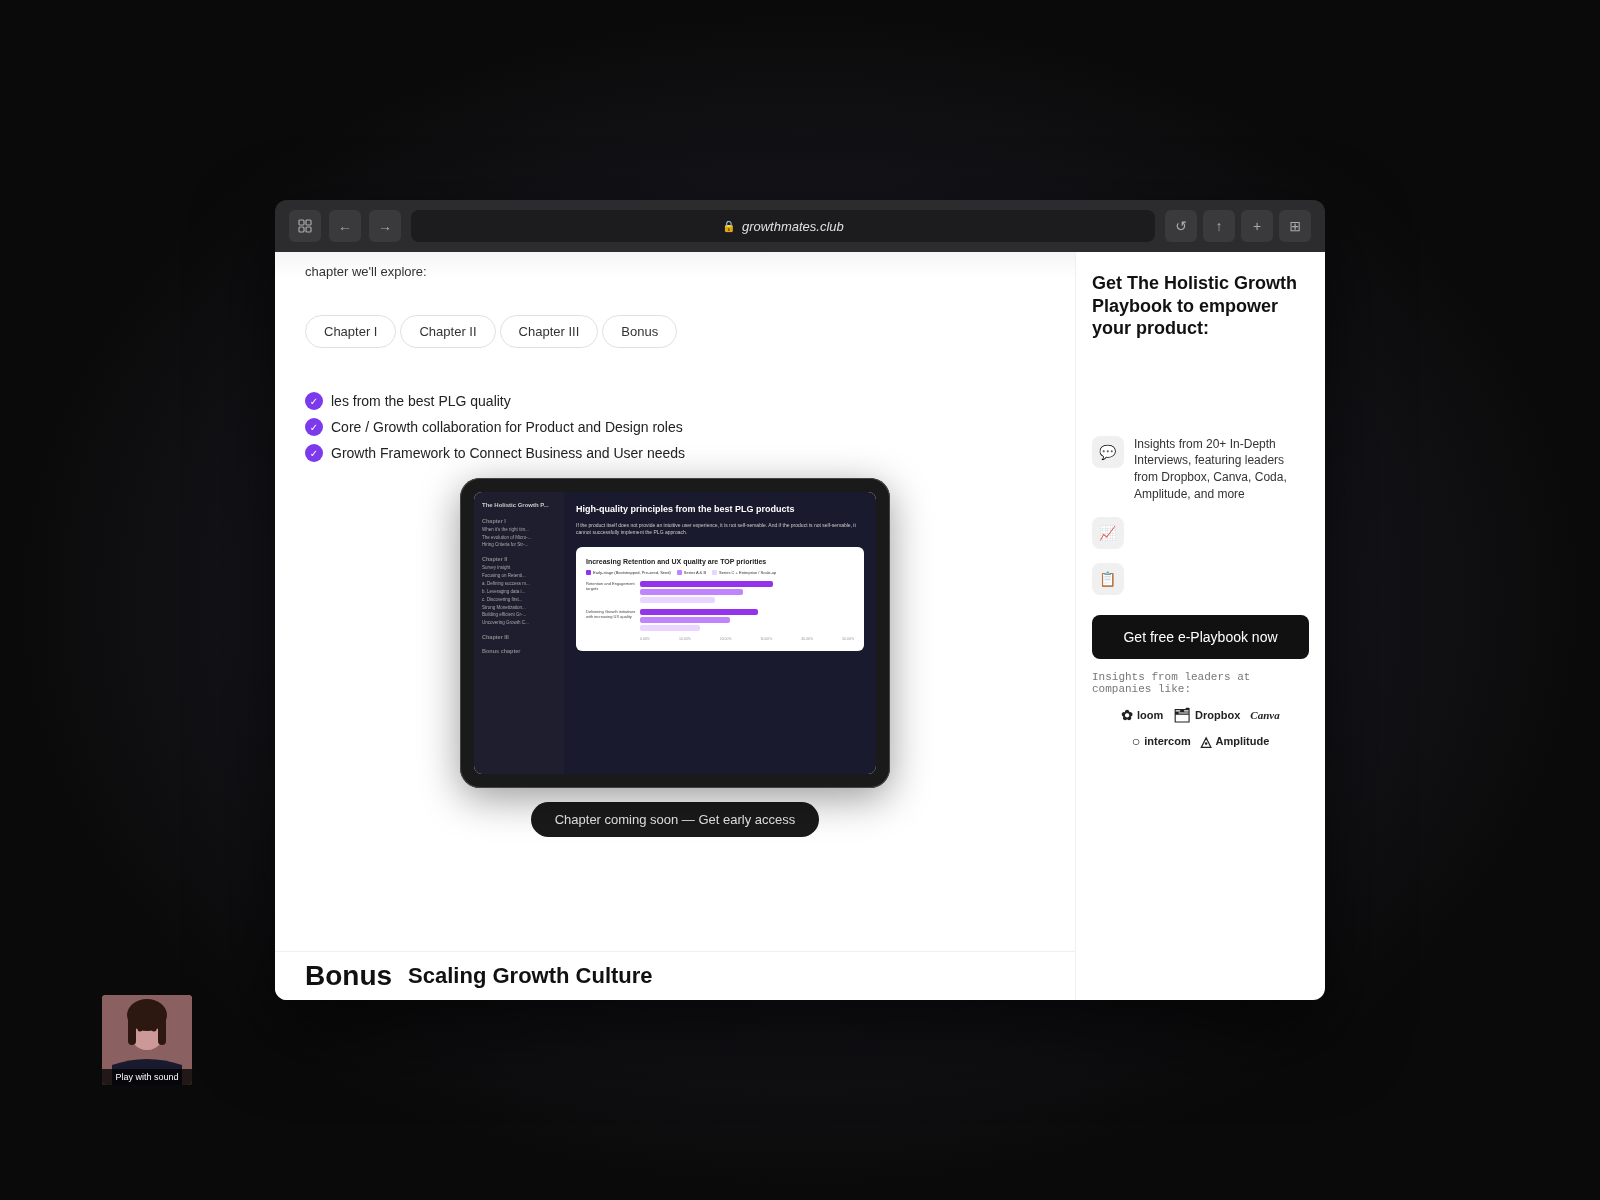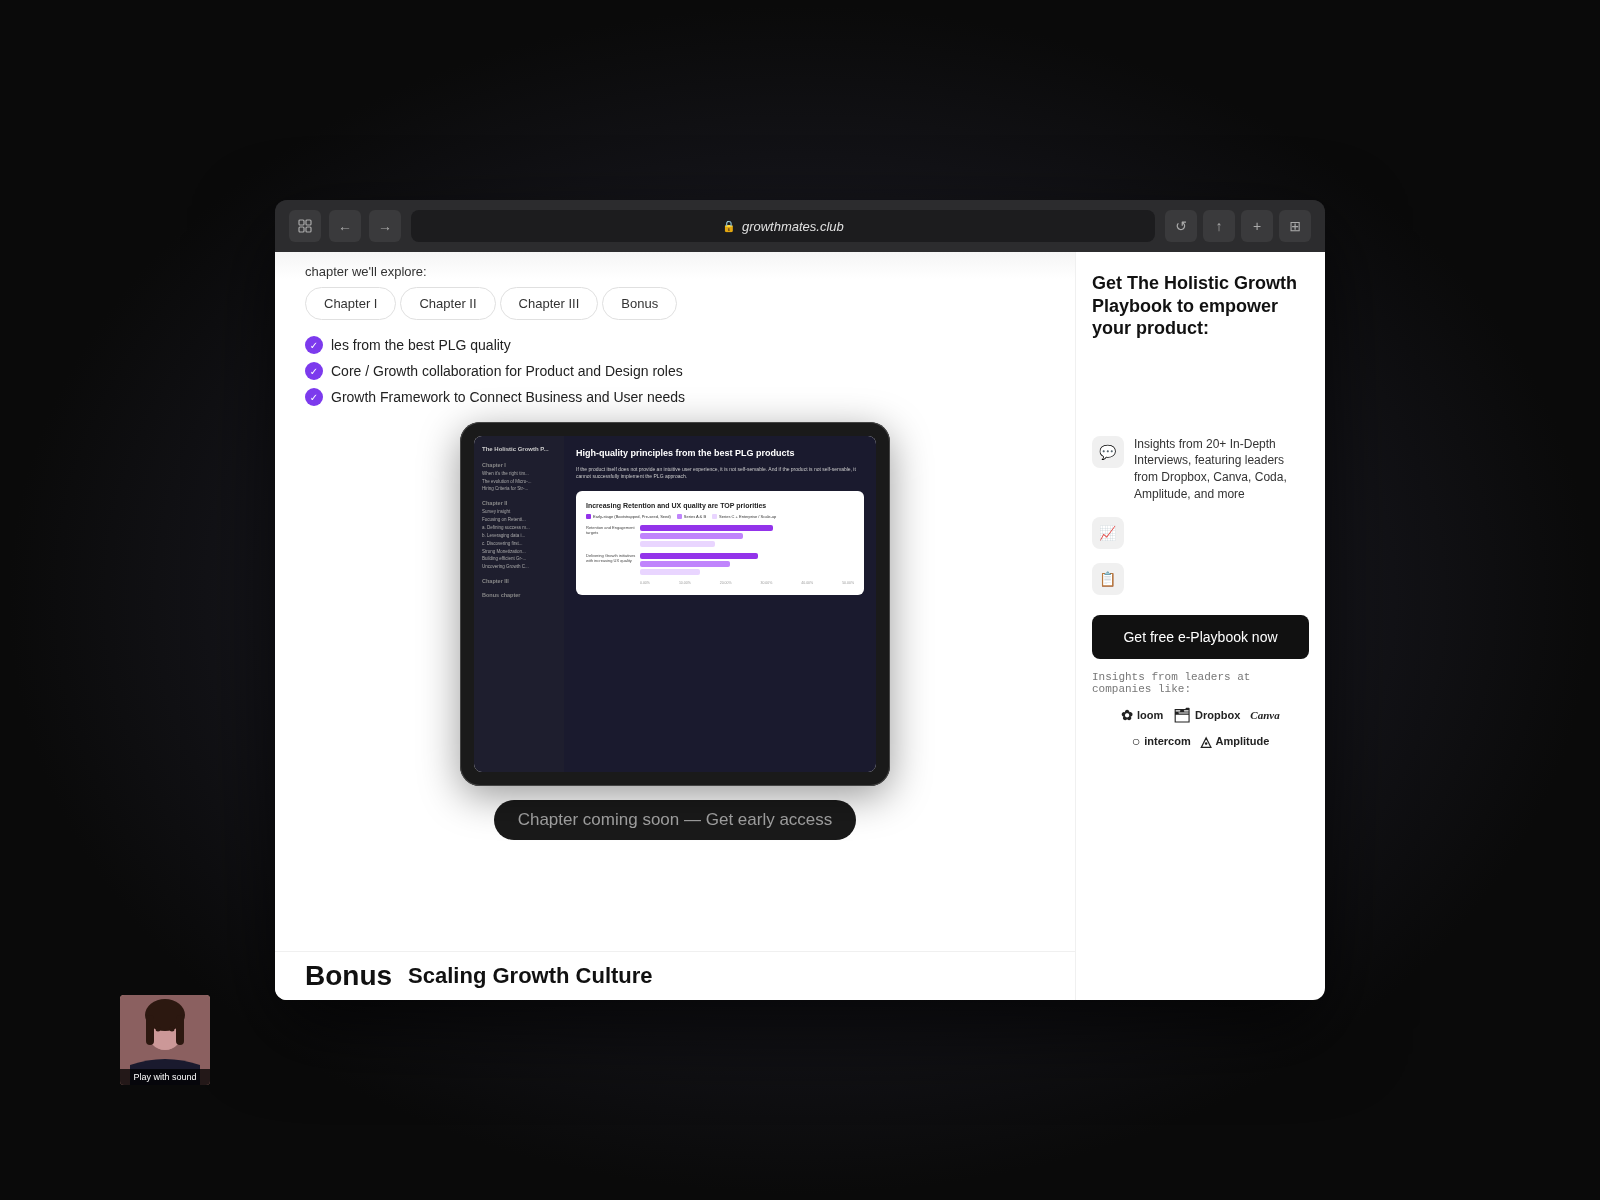--- a/index.html
+++ b/index.html
@@ -87,20 +87,21 @@
     }
 
     
     .page-main {
       flex: 1;
       background: #ffffff;
       overflow: hidden;
       display: flex;
       flex-direction: column;
       position: relative;
+      gap: 28px;
     }
 
     
     .page-top-fade {
       background: linear-gradient(to bottom, #f5f5f5, #fff);
       padding: 12px 30px 0;
       font-size: 13px;
       color: #333;
     }
 
@@ -159,21 +160,21 @@
 
     
     .ipad-container {
       display: flex;
       justify-content: center;
       margin: 0 auto;
     }
 
     .ipad-mockup {
       width: 430px;
-      height: 364px;
+      height: 310px;
       background: #1a1a1a;
       border-radius: 20px;
       padding: 14px;
       box-shadow: 0 10px 40px rgba(0,0,0,0.4), inset 0 0 0 1px #444;
       position: relative;
     }
 
     .ipad-screen {
       width: 100%;
       height: 100%;
@@ -314,25 +315,25 @@
     .x-label {
       font-size: 3.5px;
       color: #999;
     }
 
     
     .cta-btn {
       display: block;
       margin: 12px auto 0;
       background: #1a1a1a;
-      color: #a3a3a3;
+      color: #e5e5e5;
       border: none;
       border-radius: 20px;
       padding: 10px 24px;
-      font-size: 17px;
+      font-size: 13px;
       font-weight: 500;
       cursor: pointer;
       text-align: center;
       width: fit-content;
     }
 
     
     .bottom-hint {
       background: #fff;
       padding: 8px 30px;
@@ -690,21 +691,21 @@
         </div>
         <div class="company-logo">
           <span class="logo-icon">◬</span>
           <span>Amplitude</span>
         </div>
       </div>
     </div>
   </div>
 </div>
 
-<div style="position:fixed;bottom:115px;left:120px;z-index:100;text-decoration:underline;">
+<div style="position:fixed;bottom:115px;left:102px;z-index:100;text-decoration:underline;">
   <div class="avatar-img">
     <div class="avatar-face">
 
       <svg width="90" height="90" viewBox="0 0 90 90" fill="none">
         <rect width="90" height="90" fill="#8B6060"></rect>
         <ellipse cx="45" cy="35" rx="18" ry="20" fill="#D4A0A0"></ellipse>
         <ellipse cx="45" cy="35" rx="18" ry="20" fill="#C49090" opacity="0.5"></ellipse>
 
         <ellipse cx="45" cy="20" rx="20" ry="16" fill="#2C1810"></ellipse>
         <rect x="26" y="20" width="8" height="30" rx="4" fill="#2C1810"></rect>

